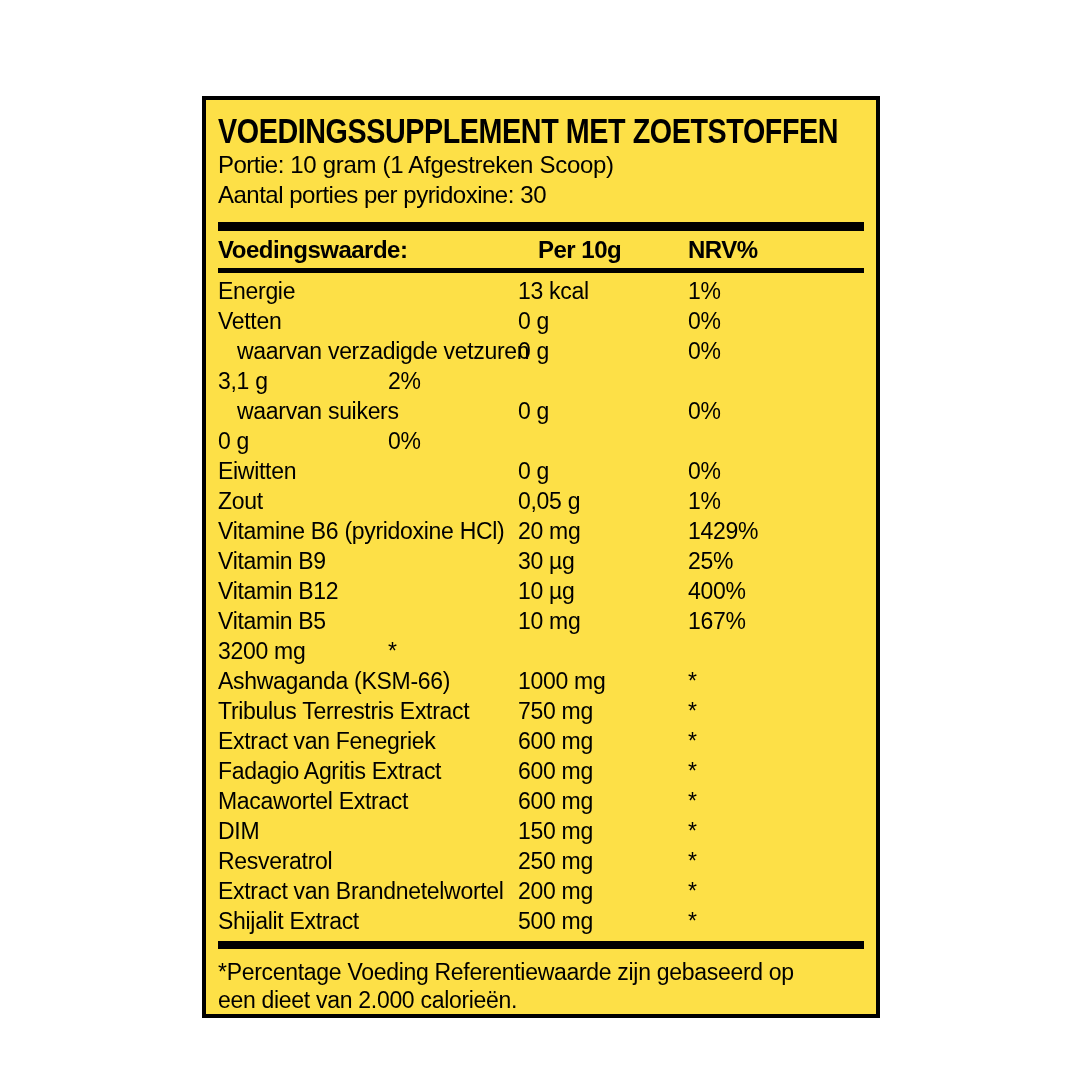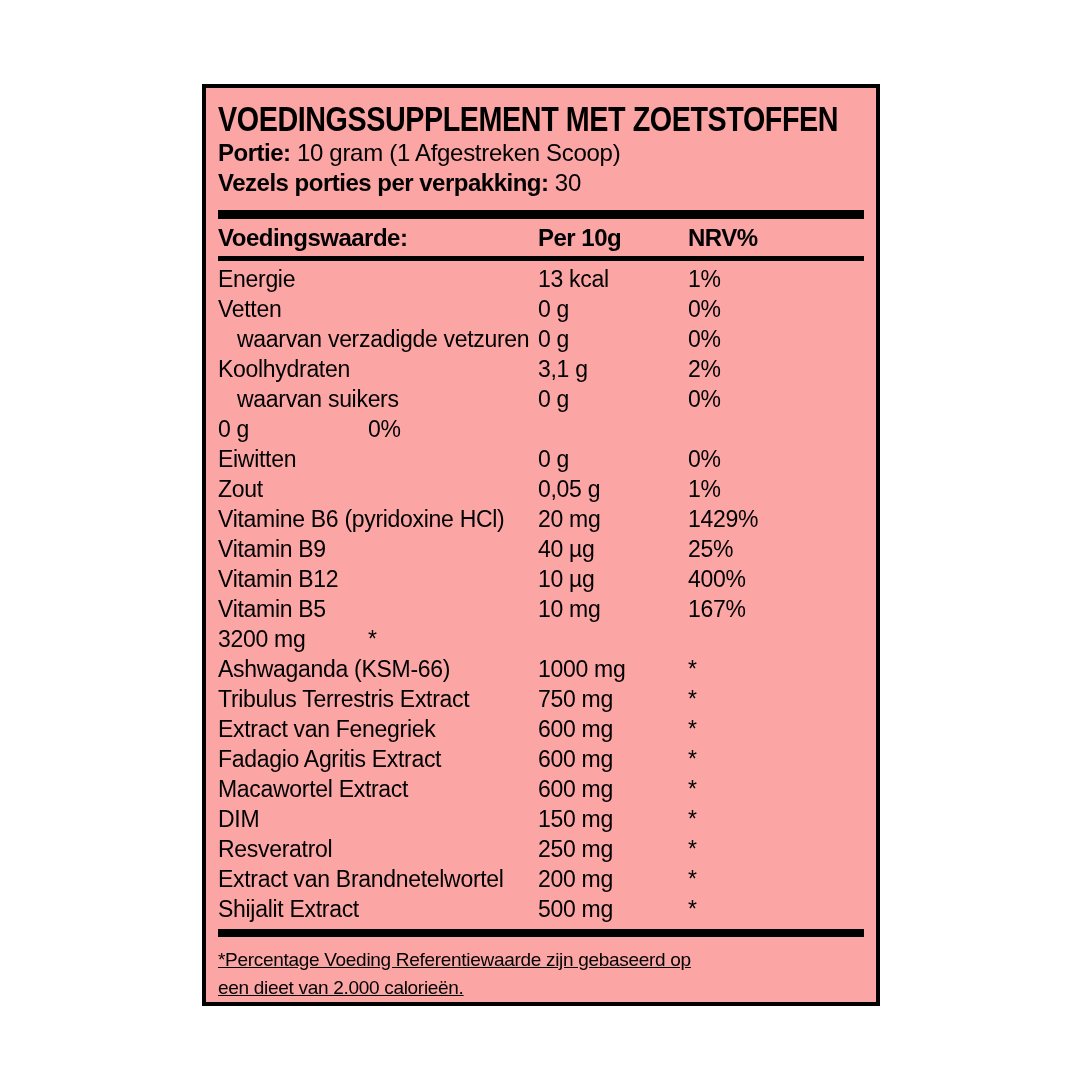--- a/index.html
+++ b/index.html
@@ -7,45 +7,45 @@
     width: 1080px; height: 1080px;
     background: #ffffff;
     font-family: "Liberation Sans", sans-serif;
     color: #000000;
     overflow: hidden;
   }
   .page { position: relative; width: 1080px; height: 1080px; background: #ffffff; }
 
   .label-box {
     position: absolute;
-    left: 202px; top: 84px;
+    left: 202px; top: 96px;
     width: 678px; height: 922px;
     border: 4px solid #000;
-    background: #fca5a5;
+    background: #fde047;
     padding: 8px 12px 0 12px;
   }
 
   .label-title {
     margin-top: 4px;
     font-size: 35px;
     font-weight: bold;
     letter-spacing: -0.5px;
     white-space: nowrap;
     transform: scaleX(0.82);
     transform-origin: left center;
     line-height: 38px;
   }
 
   .meta-line {
     font-size: 24px;
     line-height: 30px;
     letter-spacing: -0.3px;
     white-space: nowrap;
   }
-  .meta-line .b { font-weight: bold; letter-spacing: -0.5px; }
+  .meta-line .b { font-weight: normal; letter-spacing: -0.5px; }
 
   .bar { background: #000; width: 100%; }
   .bar-thick { height: 9px; margin-top: 12px; }
   .bar-thin  { height: 5px; }
   .bar-bottom { height: 8px; margin-top: 5px; }
 
   .thead-row {
     display: flex;
     align-items: center;
     height: 37px;
@@ -59,42 +59,42 @@
 
   .tbody { margin-top: 3px; }
   .t-row {
     display: flex;
     align-items: baseline;
     height: 30px;
     line-height: 30px;
     font-size: 23px;
     letter-spacing: -0.3px;
     white-space: nowrap;
+    gap: 20px;
   }
 
   .footnote {
     margin-top: 9px;
-    font-size: 19px;
+    font-size: 23px;
     line-height: 28px;
     letter-spacing: -0.3px;
     white-space: pre-line;
-    text-decoration: underline;
   }
 </style>
 </head>
 <body>
 
 <div class="page">
   <div class="label-box">
 
     <div class="label-title">VOEDINGSSUPPLEMENT MET ZOETSTOFFEN</div>
 
     <div class="meta-line"><span class="b">Portie:</span><span> 10 gram (1 Afgestreken Scoop)</span></div>
 
-    <div class="meta-line"><span class="b">Vezels porties per verpakking:</span><span> 30</span></div>
+    <div class="meta-line"><span class="b">Aantal porties per pyridoxine:</span><span> 30</span></div>
 
     <div class="bar bar-thick"></div>
 
     <div class="thead-row">
       <div class="col-name">Voedingswaarde:</div>
       <div class="col-amount">Per 10g</div>
       <div class="col-nrv">NRV%</div>
     </div>
 
     <div class="bar bar-thin"></div>
@@ -112,21 +112,20 @@
     <div class="col-nrv">0%</div>
   </div>
 
   <div class="t-row">
     <div class="col-name" style="padding-left: 19px;">waarvan verzadigde vetzuren</div>
     <div class="col-amount">0 g</div>
     <div class="col-nrv">0%</div>
   </div>
 
   <div class="t-row">
-    <div class="col-name">Koolhydraten</div>
     <div class="col-amount">3,1 g</div>
     <div class="col-nrv">2%</div>
   </div>
 
   <div class="t-row">
     <div class="col-name" style="padding-left: 19px;">waarvan suikers</div>
     <div class="col-amount">0 g</div>
     <div class="col-nrv">0%</div>
   </div>
 
@@ -148,21 +147,21 @@
   </div>
 
   <div class="t-row">
     <div class="col-name">Vitamine B6 (pyridoxine HCl)</div>
     <div class="col-amount">20 mg</div>
     <div class="col-nrv">1429%</div>
   </div>
 
   <div class="t-row">
     <div class="col-name">Vitamin B9</div>
-    <div class="col-amount">40 µg</div>
+    <div class="col-amount">30 µg</div>
     <div class="col-nrv">25%</div>
   </div>
 
   <div class="t-row">
     <div class="col-name">Vitamin B12</div>
     <div class="col-amount">10 µg</div>
     <div class="col-nrv">400%</div>
   </div>
 
   <div class="t-row">

